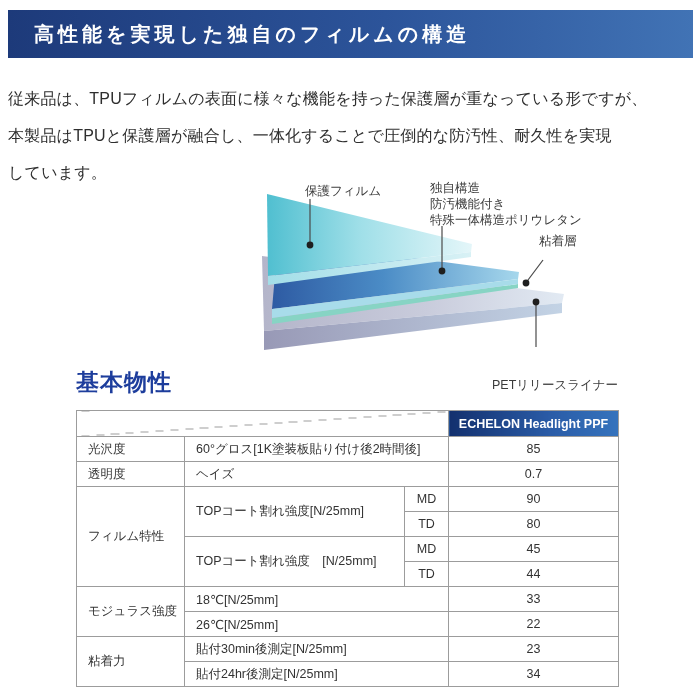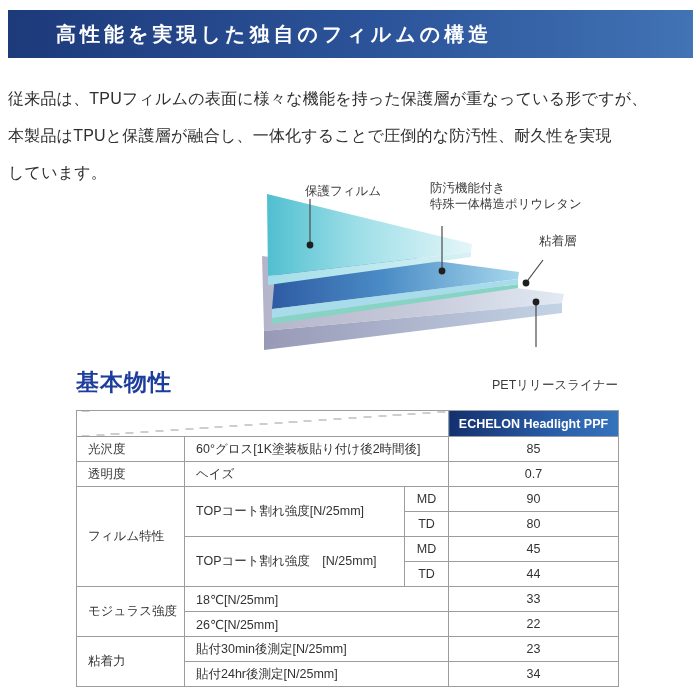--- a/index.html
+++ b/index.html
@@ -23,21 +23,20 @@
   }
   .banner-title {
     font-family: "Liberation Serif", "DejaVu Serif", serif;
     font-size: 20px;
     font-weight: 700;
     color: #ffffff;
     letter-spacing: 4px;
     line-height: 48px;
     padding-left: 26px;
     white-space: nowrap;
-    margin-left: 22px;
   }
 
   
   .intro {
     position: absolute;
     left: 8px; top: 80px;
     width: 688px;
     font-size: 16px;
     line-height: 37px;
     color: #2e2e2e;
@@ -180,20 +179,21 @@
     <circle cx="526" cy="283" r="3.4" fill="#1f1f1f"></circle>
 
     <line x1="536" y1="305" x2="536" y2="347" stroke="#4a4a4a" stroke-width="1.2"></line>
     <circle cx="536" cy="302" r="3.4" fill="#1f1f1f"></circle>
   </svg>
 
   <div class="diagram-label lbl-protective">
     <div>保護フィルム</div>
   </div>
   <div class="diagram-label lbl-unique">
+    <div>独自構造</div>
     <div>防汚機能付き</div>
     <div>特殊一体構造ポリウレタン</div>
   </div>
   <div class="diagram-label lbl-adhesive">
     <div>粘着層</div>
   </div>
   <div class="diagram-label lbl-liner">
     <div>PETリリースライナー</div>
   </div>
 

